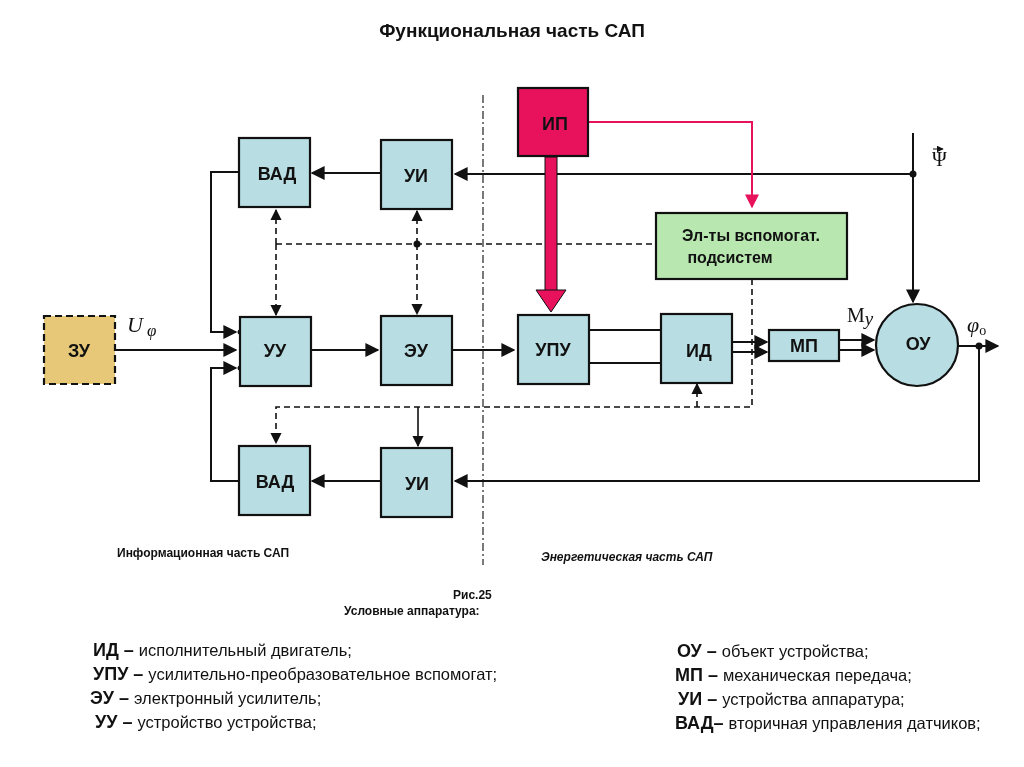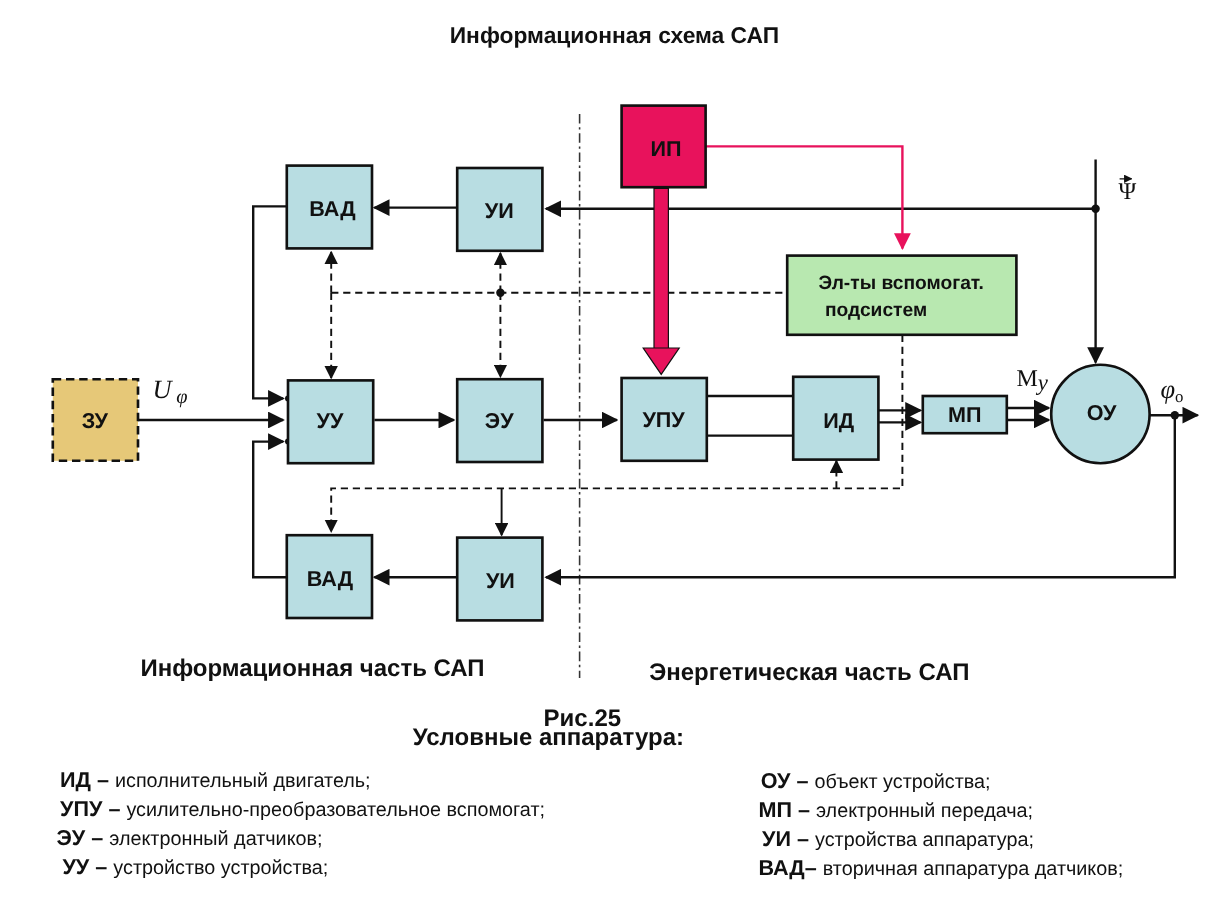--- a/index.html
+++ b/index.html
@@ -1,30 +1,30 @@
 <!DOCTYPE html>
 <html><head>
 <meta charset="utf-8">
 <style>
   html, body { margin: 0; padding: 0; background: #ffffff; }
   body { width: 1024px; height: 767px; position: relative; overflow: hidden;
          font-family: "Liberation Sans", sans-serif; color: #111; }
   svg { position: absolute; left: 0; top: 0; }
   .t { position: absolute; white-space: nowrap; }
   .title { left: 0; width: 1024px; top: 20px; text-align: center; font-size: 19px; font-weight: bold; }
-  .cap { font-size: 20px; font-weight: bold; }
-  .leg { font-size: 16.5px; }
+  .cap { font-size: 12px; font-weight: bold; }
+  .leg { font-size: 16.5px; margin-left: 43px; }
   .leg b { font-weight: bold; font-size: 18px; }
   .blabel { font-family: "Liberation Sans", sans-serif; font-weight: bold; font-size: 18px; fill: #111; }
   .serif { font-family: "Liberation Serif", serif; fill: #111; }
 </style>
 </head>
 <body>
 
-<div class="t title">Информационная схема САП</div>
+<div class="t title">Функциональная часть САП</div>
 
 <svg width="1024" height="767" viewBox="0 0 1024 767">
   <defs>
     <marker id="ah" viewBox="0 0 10 10" refX="9" refY="5" markerWidth="7" markerHeight="7" orient="auto-start-reverse">
       <path d="M0,0 L10,5 L0,10 z" fill="#111"></path>
     </marker>
     <marker id="ahp" viewBox="0 0 10 10" refX="9" refY="5" markerWidth="7" markerHeight="7" orient="auto">
       <path d="M0,0 L10,5 L0,10 z" fill="#e8125c"></path>
     </marker>
   </defs>
@@ -119,25 +119,25 @@
   <text class="blabel" x="730" y="263" text-anchor="middle" style="font-size:16px">подсистем</text>
 
   <text class="serif" x="127" y="332" font-size="22" font-style="italic"><tspan>U</tspan><tspan dx="4" dy="4" font-size="17">φ</tspan></text>
   <text class="serif" x="932" y="166" font-size="20"><tspan>Ψ</tspan></text>
   <line x1="933" y1="149" x2="943" y2="149" stroke="#111" stroke-width="1" marker-end="url(#ah)"></line>
   <text class="serif" x="847" y="322" font-size="20"><tspan>M</tspan><tspan font-size="19" font-style="italic" dy="3">y</tspan></text>
   <text class="serif" x="967" y="332" font-size="22" font-style="italic"><tspan>φ</tspan><tspan font-size="14" font-style="normal" dy="3">о</tspan></text>
 </svg>
 
 <div class="t cap" style="left:117px; top:546px;">Информационная часть САП</div>
-<div class="t cap" style="left:541px; top:550px;">Энергетическая часть САП</div>
+<div class="t cap" style="left:541px; top:550px;font-style:italic;">Энергетическая часть САП</div>
 <div class="t cap" style="left:453px; top:588px;">Рис.25</div>
 <div class="t cap" style="left:344px; top:604px;">Условные аппаратура:</div>
 
 <div class="t leg" style="left:50px; top:640px;"><b>ИД</b><b> – </b><span>исполнительный двигатель;</span></div>
 <div class="t leg" style="left:50px; top:664px;"><b>УПУ</b><b> – </b><span>усилительно-преобразовательное вспомогат;</span></div>
-<div class="t leg" style="left:47px; top:688px;"><b>ЭУ</b><b> – </b><span>электронный датчиков;</span></div>
+<div class="t leg" style="left:47px; top:688px;"><b>ЭУ</b><b> – </b><span>электронный усилитель;</span></div>
 <div class="t leg" style="left:52px; top:712px;"><b>УУ</b><b> – </b><span>устройство устройства;</span></div>
 
 <div class="t leg" style="left:634px; top:641px;"><b>ОУ</b><b> – </b><span>объект устройства;</span></div>
-<div class="t leg" style="left:632px; top:665px;"><b>МП</b><b> – </b><span>электронный передача;</span></div>
+<div class="t leg" style="left:632px; top:665px;"><b>МП</b><b> – </b><span>механическая передача;</span></div>
 <div class="t leg" style="left:635px; top:689px;"><b>УИ</b><b> – </b><span>устройства аппаратура;</span></div>
-<div class="t leg" style="left:632px; top:713px;"><b>ВАД</b><b>– </b><span>вторичная аппаратура датчиков;</span></div>
+<div class="t leg" style="left:632px; top:713px;"><b>ВАД</b><b>– </b><span>вторичная управления датчиков;</span></div>
 
 </body></html>

